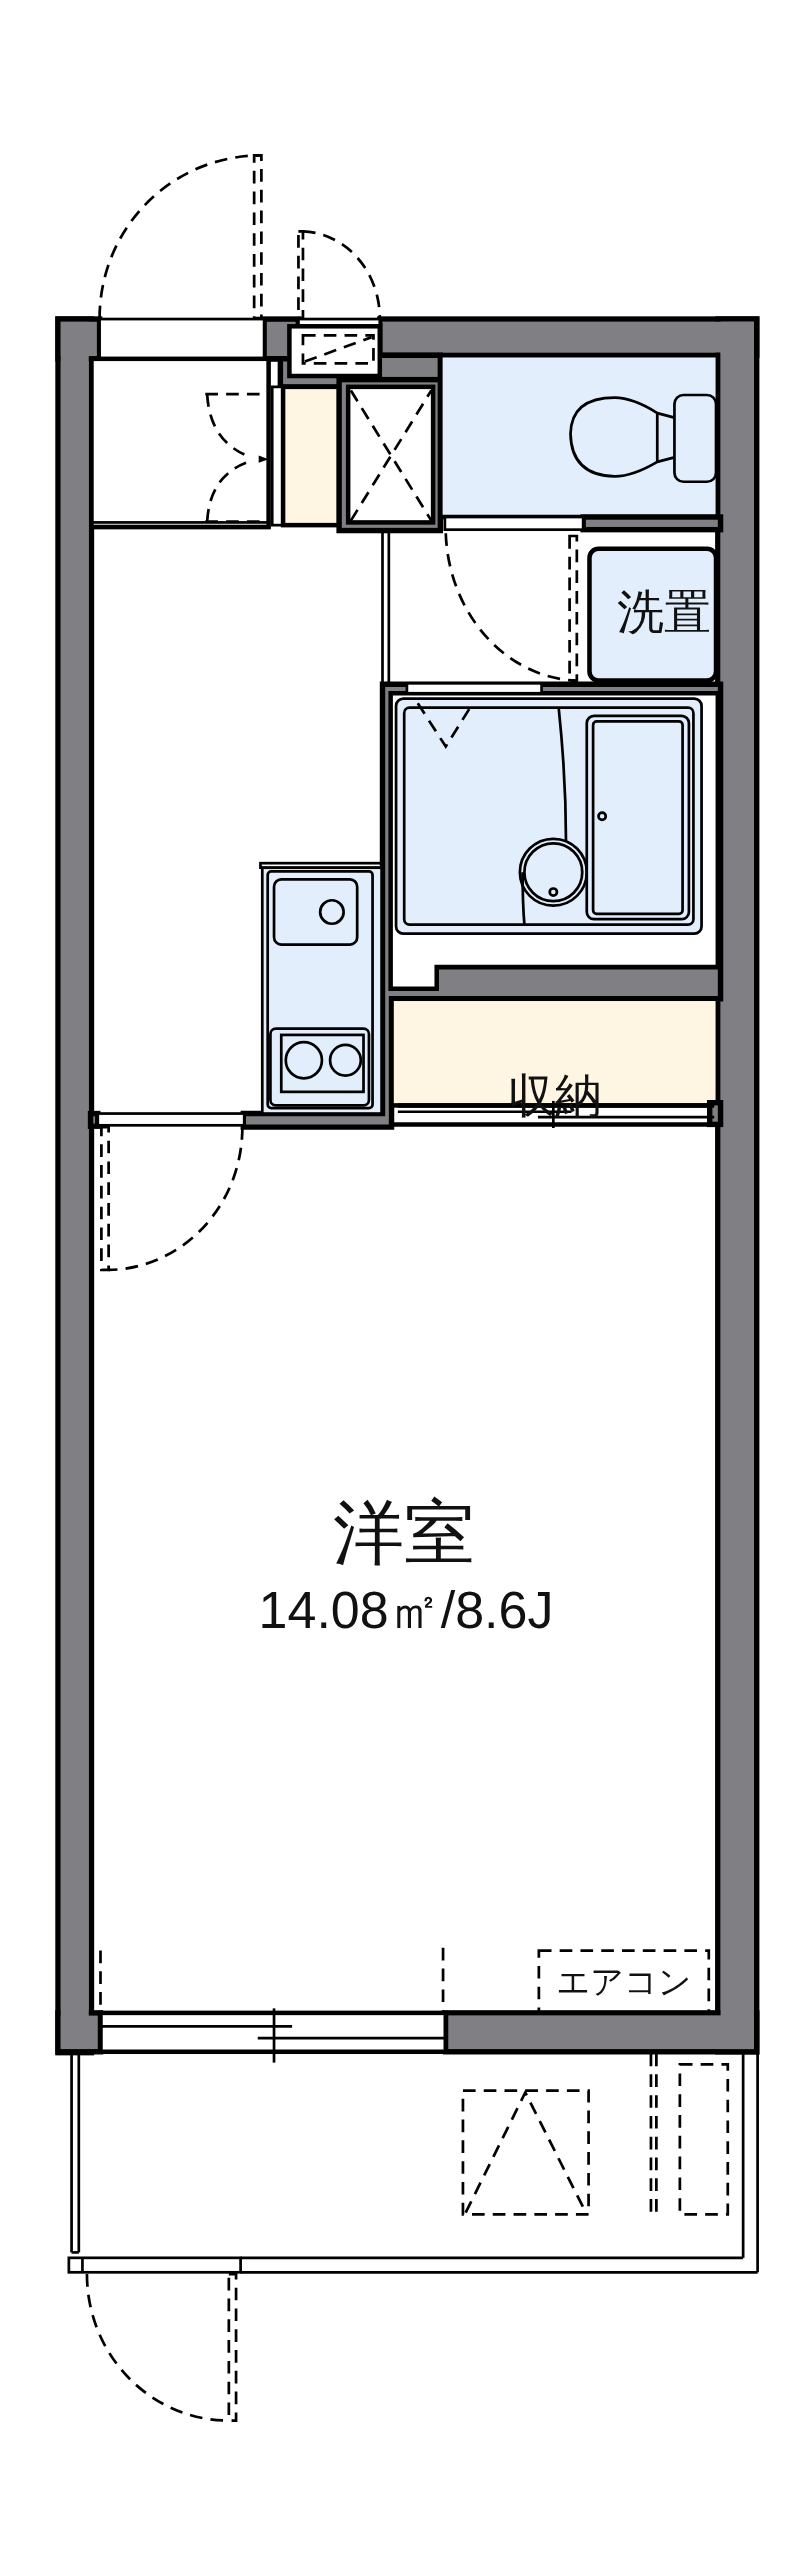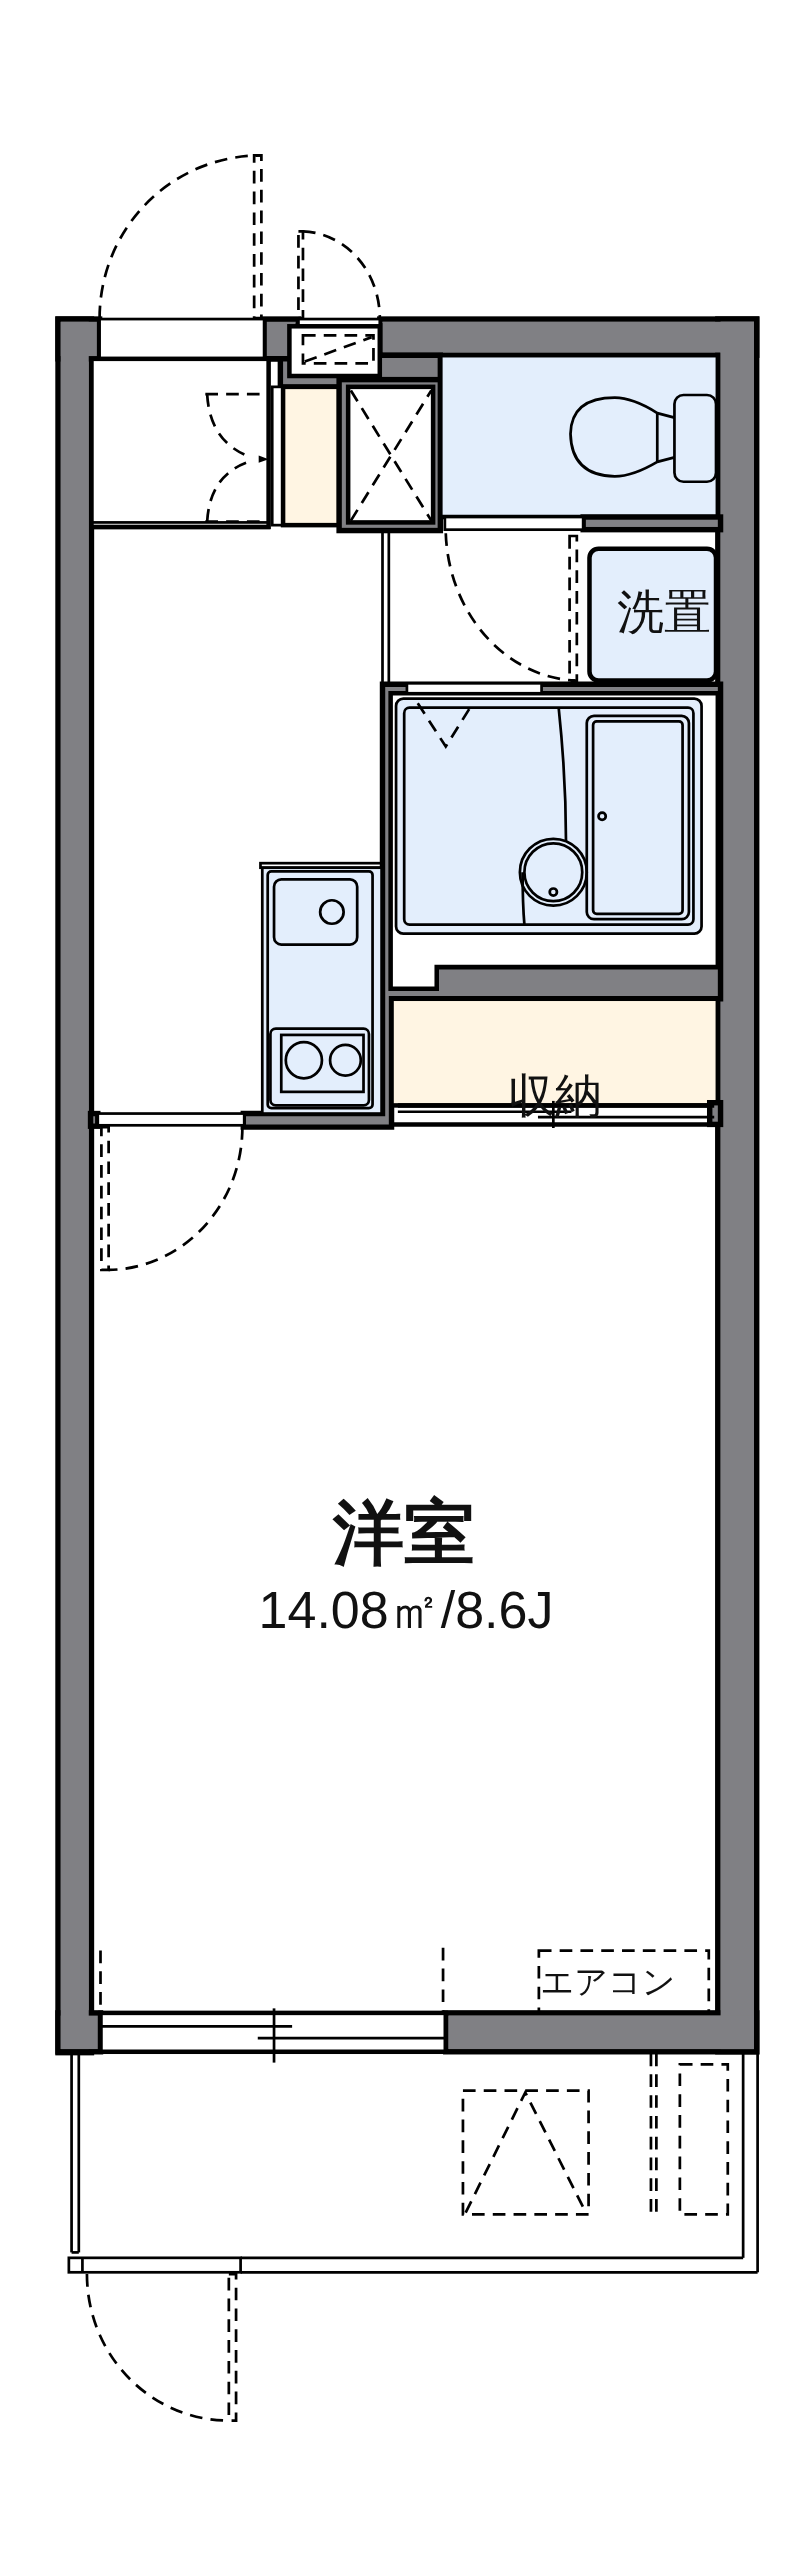--- a/index.html
+++ b/index.html
@@ -9,21 +9,21 @@
   .wallnos { fill: #808084; stroke: none; }
   .room { fill: #ffffff; stroke: #000; stroke-width: 5; }
   .blue { fill: #e3eefc; stroke: #000; stroke-width: 5; }
   .blue-thin { fill: #e3eefc; stroke: #000; stroke-width: 3; }
   .cream { fill: #fff5e3; stroke: #000; stroke-width: 5; }
   .line { fill: none; stroke: #000; stroke-width: 3; }
   .line-b { fill: none; stroke: #000; stroke-width: 5; }
   .dash { fill: none; stroke: #000; stroke-width: 3; stroke-dasharray: 14 9; }
   .open { fill: #ffffff; stroke: #000; stroke-width: 3; }
   .label { position: absolute; color: #111; white-space: nowrap; font-family: "DejaVu Sans", sans-serif; line-height: 1; text-align: center; transform: translateX(-50%); }
-  .lbl-main { font-size: 71px; font-weight: bold; }
+  .lbl-main { font-size: 71px; }
   .lbl-area { font-size: 52px; font-family: "Liberation Sans", sans-serif; text-align: center; }
   .lbl-room { font-size: 47px; }
   .lbl-ac { font-size: 33px; }
 </style>
 </head>
 <body>
 
 <svg id="plan" viewBox="0 0 898 2850" xmlns="http://www.w3.org/2000/svg">
 
   <g>
@@ -193,14 +193,14 @@
     <line class="dash" x1="720" y1="2272" x2="720" y2="2450"></line>
     <line class="dash" x1="726" y1="2272" x2="726" y2="2450"></line>
     <rect class="dash" x="752" y="2284" width="53" height="166"></rect>
   </g>
 </svg>
 
 <div class="label lbl-room" style="left:620px; top:588px;margin-left:44px;">洗置</div>
 <div class="label lbl-room" style="left:555px; top:1030px;margin-top:42px;">収納</div>
 <div class="label lbl-main" style="left:404px; top:1497px;">洋室</div>
 <div class="label lbl-area" style="left:406px; top:1584px;">14.08㎡/8.6J</div>
-<div class="label lbl-ac" style="left:608px; top:1965px;">エアコン</div>
+<div class="label lbl-ac" style="left:624px; top:1965px;">エアコン</div>
 
 
 </body></html>

